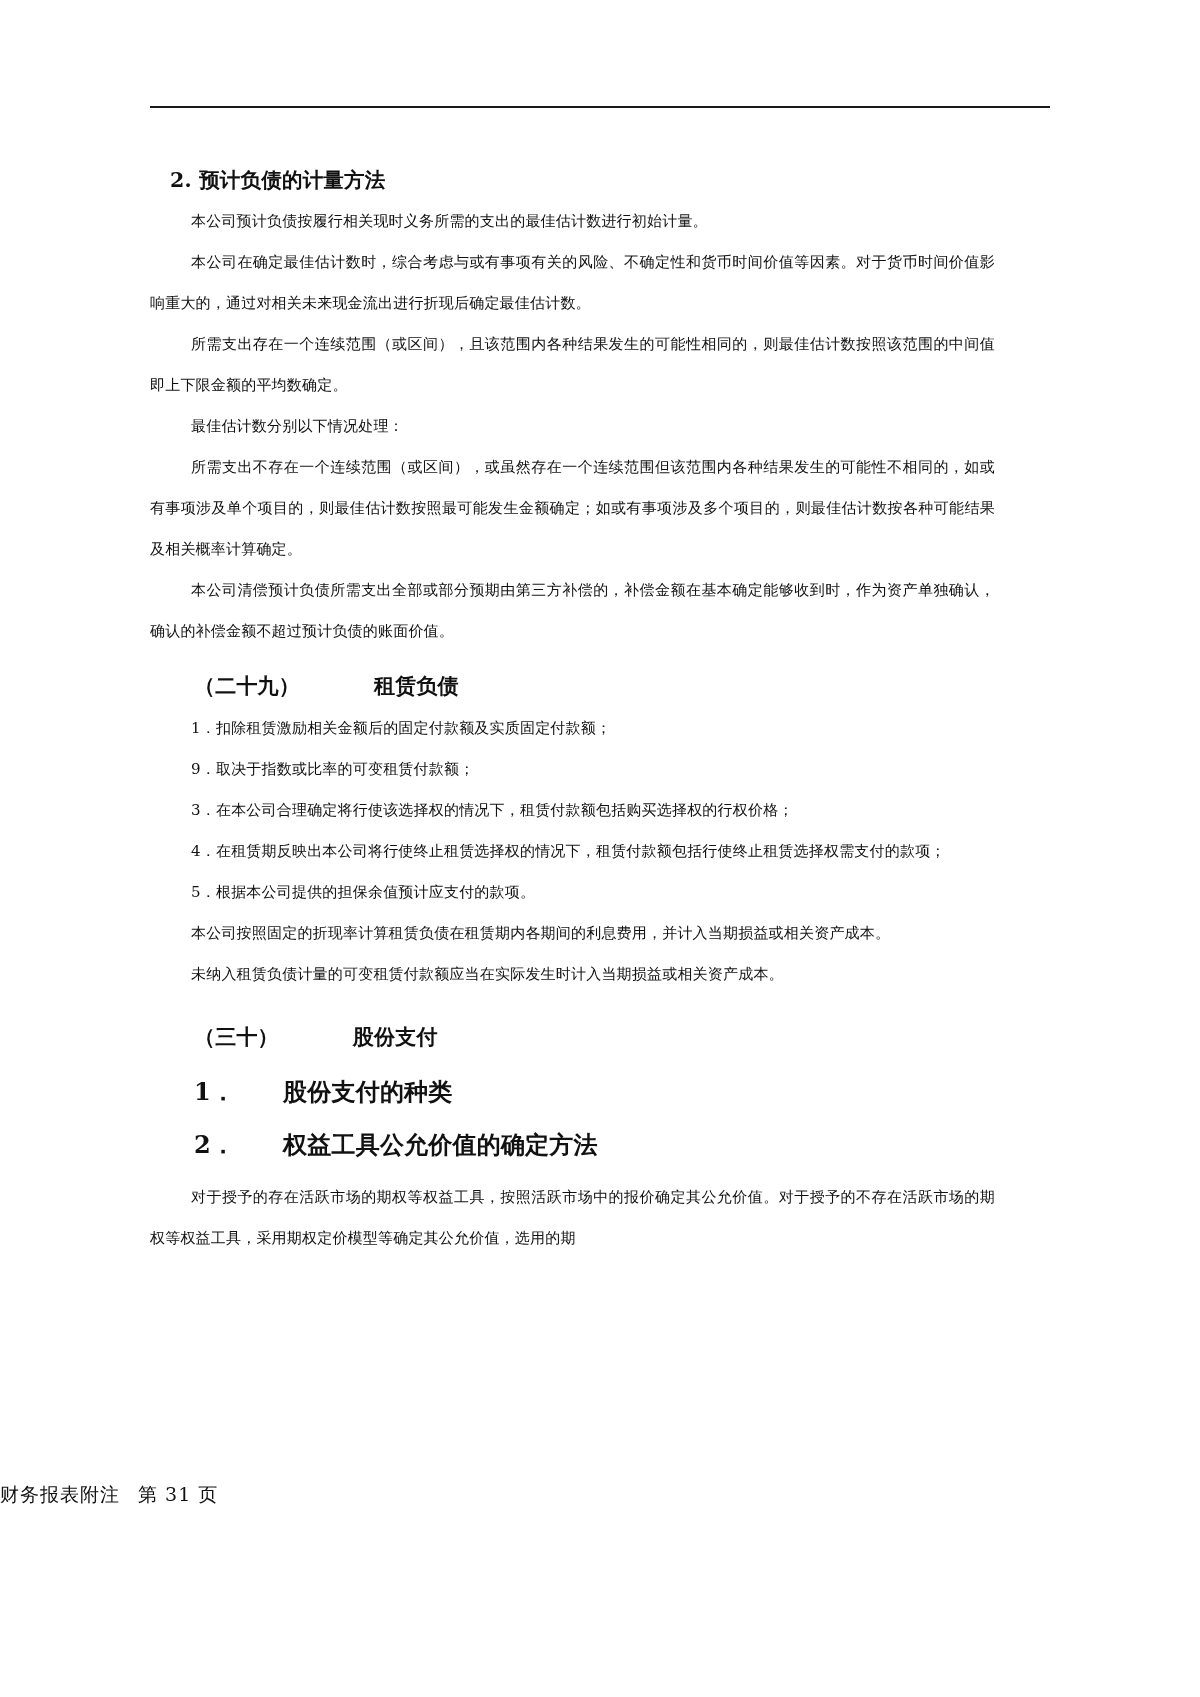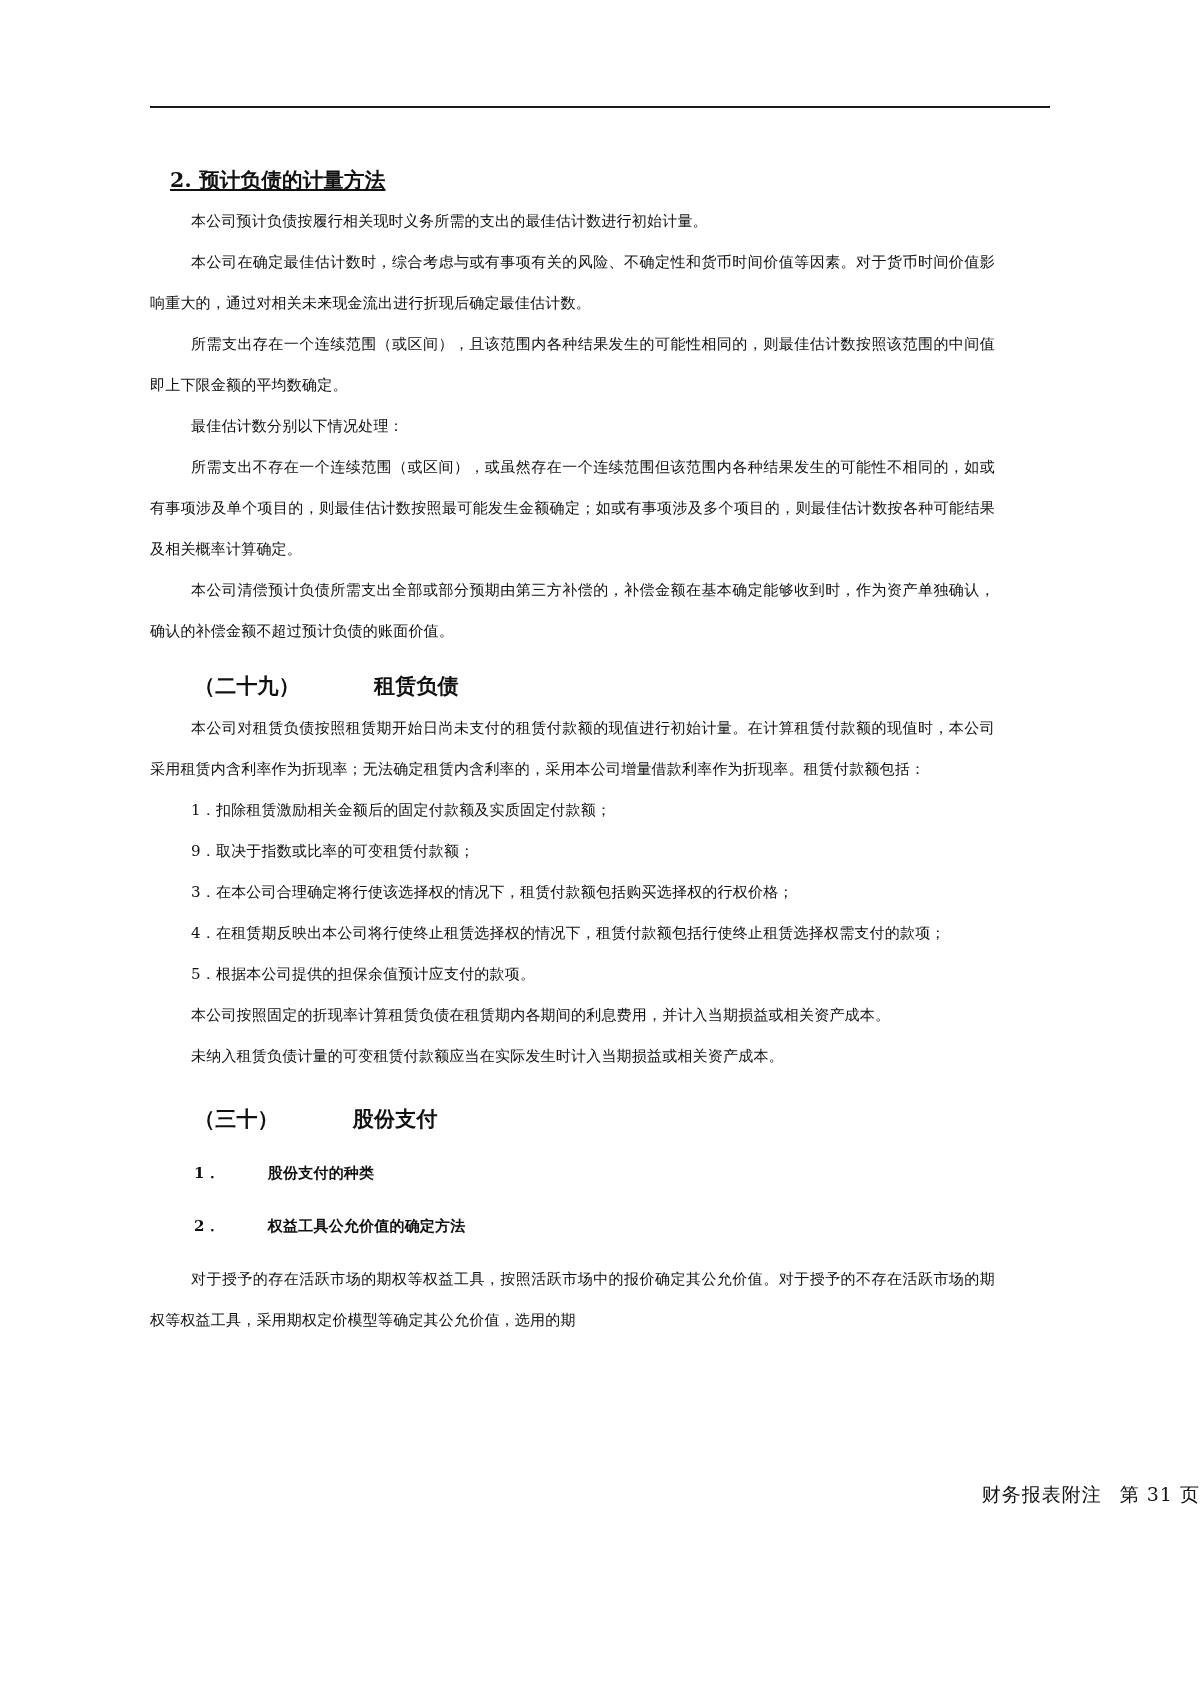--- a/index.html
+++ b/index.html
@@ -45,39 +45,38 @@
     font-weight: bold;
     font-size: 20.5px;
     line-height: 41px;
     margin: 0;
   }
   .indent {
     text-indent: 41px;
   }
   .indent-head {
     text-indent: 20px;
-    text-decoration: underline;
   }
   .sec-title {
     font-weight: bold;
     font-size: 21px;
     line-height: 44px;
     margin: 0;
     text-indent: 22px;
   }
   .sec-title .sec-label {
     display: inline-block;
   }
   .sec-title .sec-name {
     display: inline-block;
     margin-left: 52px;
   }
   .sub-title {
     font-weight: bold;
-    font-size: 15px;
+    font-size: 24px;
     line-height: 41px;
     margin: 0;
     text-indent: 22px;
   }
   .sub-title .sub-num {
     display: inline-block;
   }
   .sub-title .sub-name {
     display: inline-block;
     margin-left: 26px;
@@ -85,21 +84,21 @@
   .gap-top-sm { margin-top: 12px; }
   .gap-top-md { margin-top: 20px; }
   .list-item {
     text-indent: 41px;
   }
   .footer {
     position: absolute;
     left: 0;
     right: 0;
     top: 1482px;
-    text-align: right;
+    text-align: left;
     font-size: 19px;
     letter-spacing: 1px;
     color: #111111;
   }
   .footer .f-seg { display: inline-block; }
   .footer .f-page { display: inline-block; margin-left: 18px; }
 </style>
 </head>
 <body>
 
@@ -115,21 +114,20 @@
     <p class="indent">本公司在确定最佳估计数时，综合考虑与或有事项有关的风险、不确定性和货币时间价值等因素。对于货币时间价值影响重大的，通过对相关未来现金流出进行折现后确定最佳估计数。</p>
     <p class="indent">所需支出存在一个连续范围（或区间），且该范围内各种结果发生的可能性相同的，则最佳估计数按照该范围的中间值即上下限金额的平均数确定。</p>
     <p class="indent">最佳估计数分别以下情况处理：</p>
     <p class="indent">所需支出不存在一个连续范围（或区间），或虽然存在一个连续范围但该范围内各种结果发生的可能性不相同的，如或有事项涉及单个项目的，则最佳估计数按照最可能发生金额确定；如或有事项涉及多个项目的，则最佳估计数按各种可能结果及相关概率计算确定。</p>
     <p class="indent">本公司清偿预计负债所需支出全部或部分预期由第三方补偿的，补偿金额在基本确定能够收到时，作为资产单独确认，确认的补偿金额不超过预计负债的账面价值。</p>
 
     <p class="sec-title gap-top-sm">
       <span class="sec-label">（二十九）</span><span class="sec-name">租赁负债</span>
     </p>
 
-    <p class="indent">本公司对租赁负债按照租赁期开始日尚未支付的租赁付款额的现值进行初始计量。在计算租赁付款额的现值时，本公司采用租赁内含利率作为折现率；无法确定租赁内含利率的，采用本公司增量借款利率作为折现率。租赁付款额包括：</p>
 
     <p class="list-item">1．扣除租赁激励相关金额后的固定付款额及实质固定付款额；</p>
     <p class="list-item">9．取决于指数或比率的可变租赁付款额；</p>
     <p class="list-item">3．在本公司合理确定将行使该选择权的情况下，租赁付款额包括购买选择权的行权价格；</p>
     <p class="list-item">4．在租赁期反映出本公司将行使终止租赁选择权的情况下，租赁付款额包括行使终止租赁选择权需支付的款项；</p>
     <p class="list-item">5．根据本公司提供的担保余值预计应支付的款项。</p>
 
     <p class="indent">本公司按照固定的折现率计算租赁负债在租赁期内各期间的利息费用，并计入当期损益或相关资产成本。</p>
     <p class="indent">未纳入租赁负债计量的可变租赁付款额应当在实际发生时计入当期损益或相关资产成本。</p>
 

